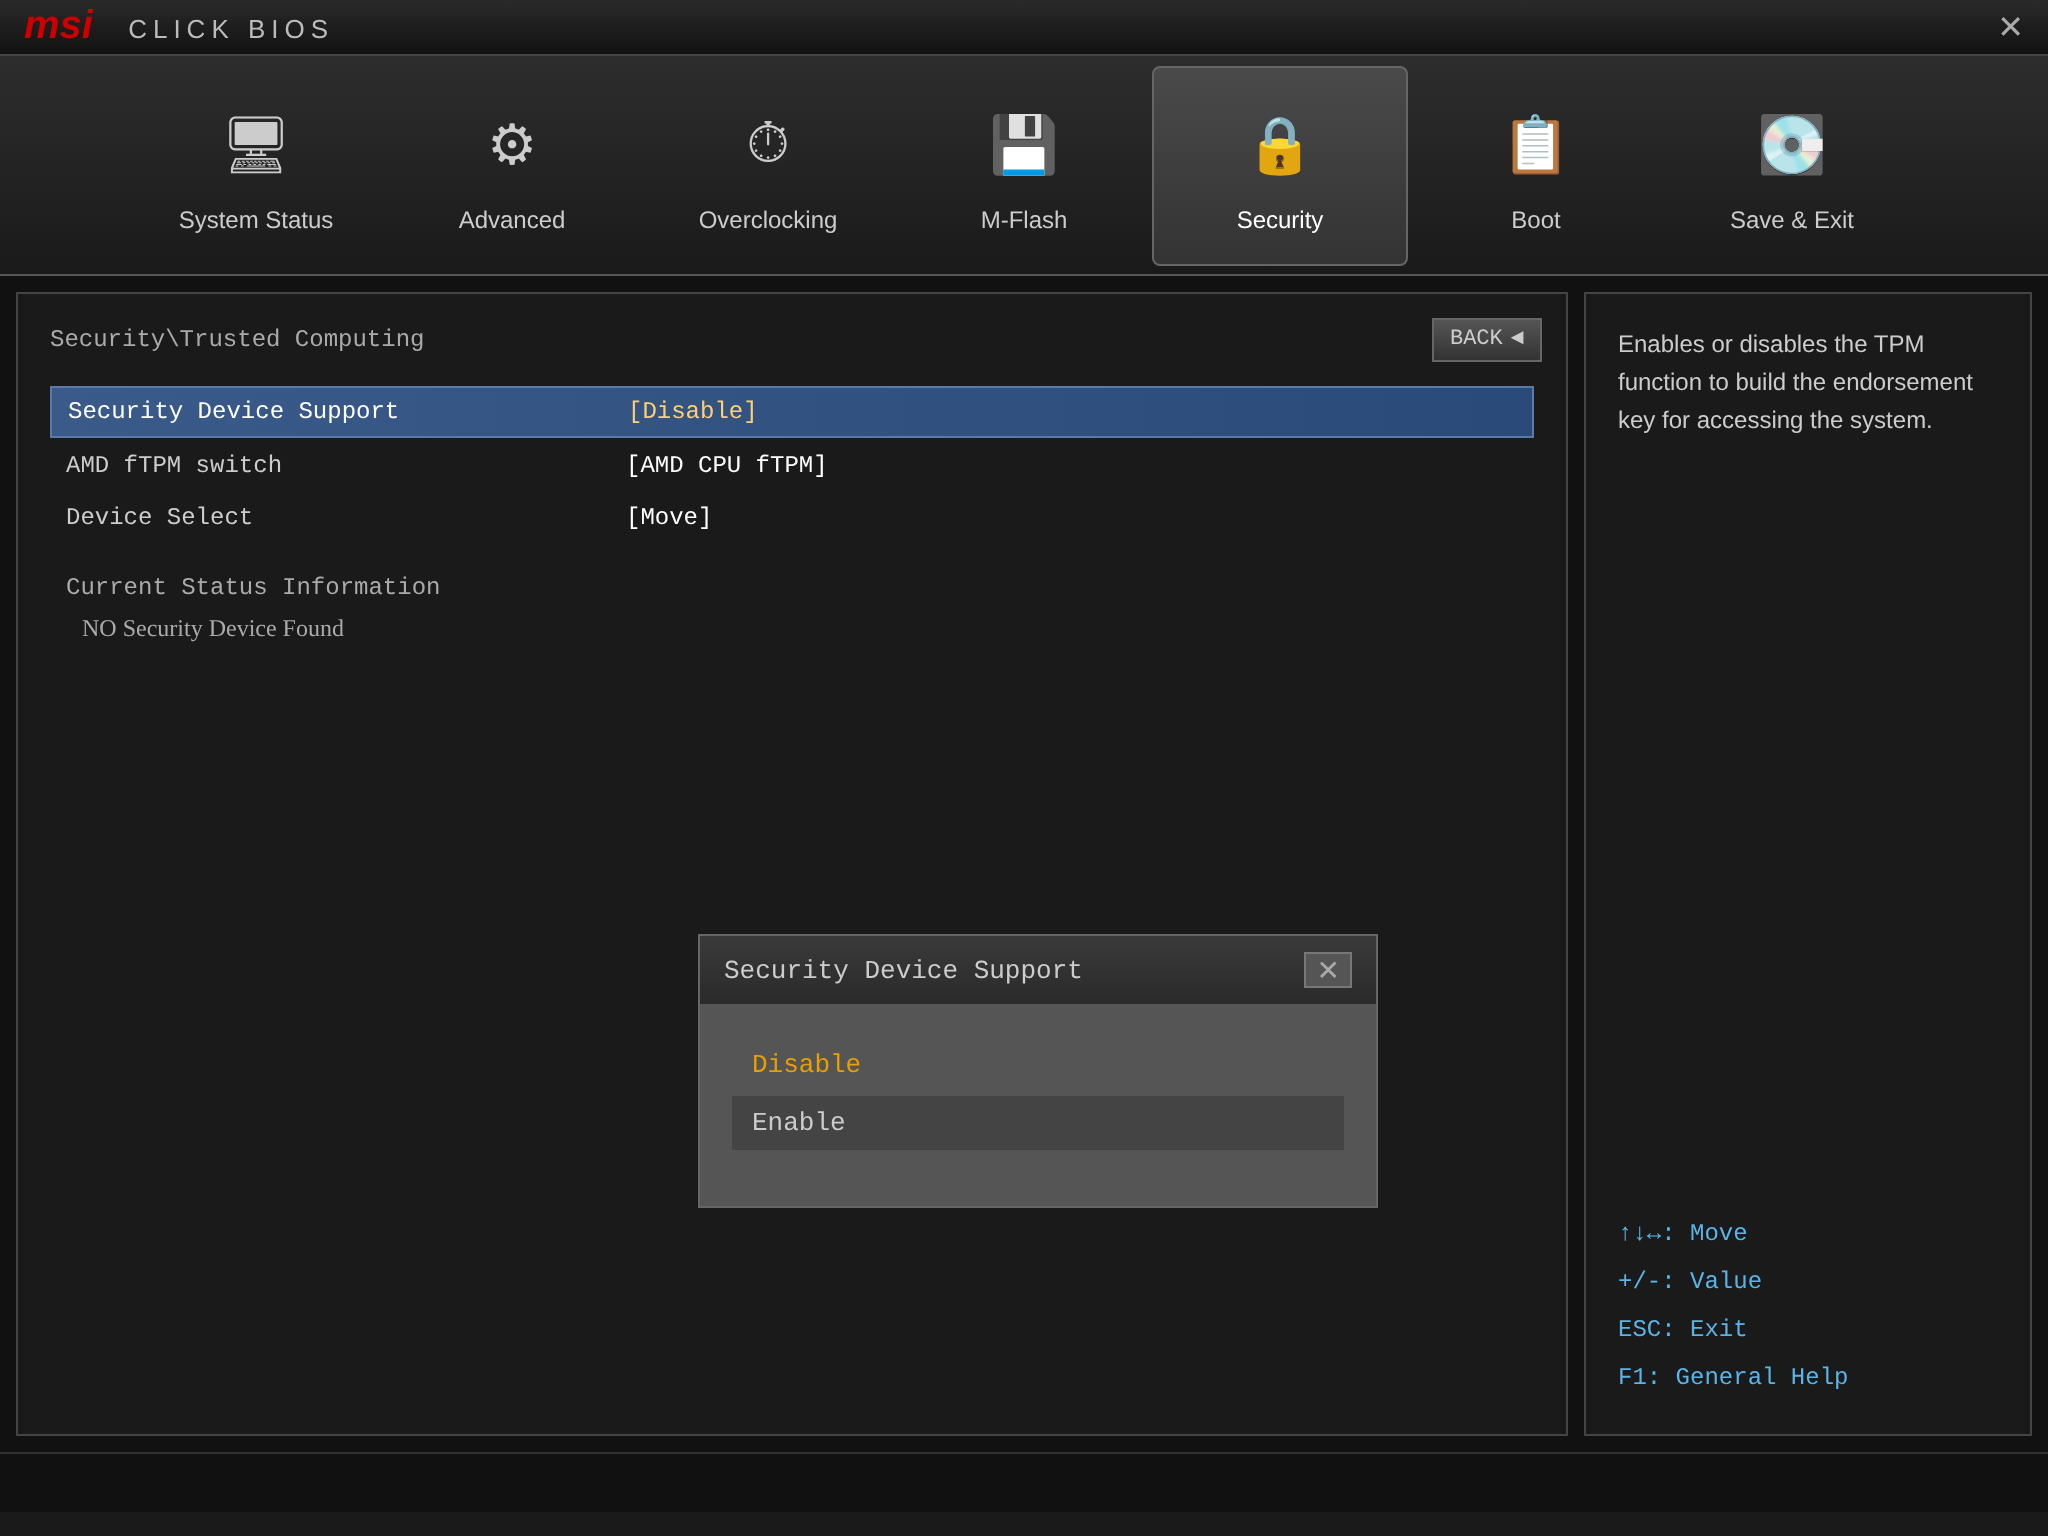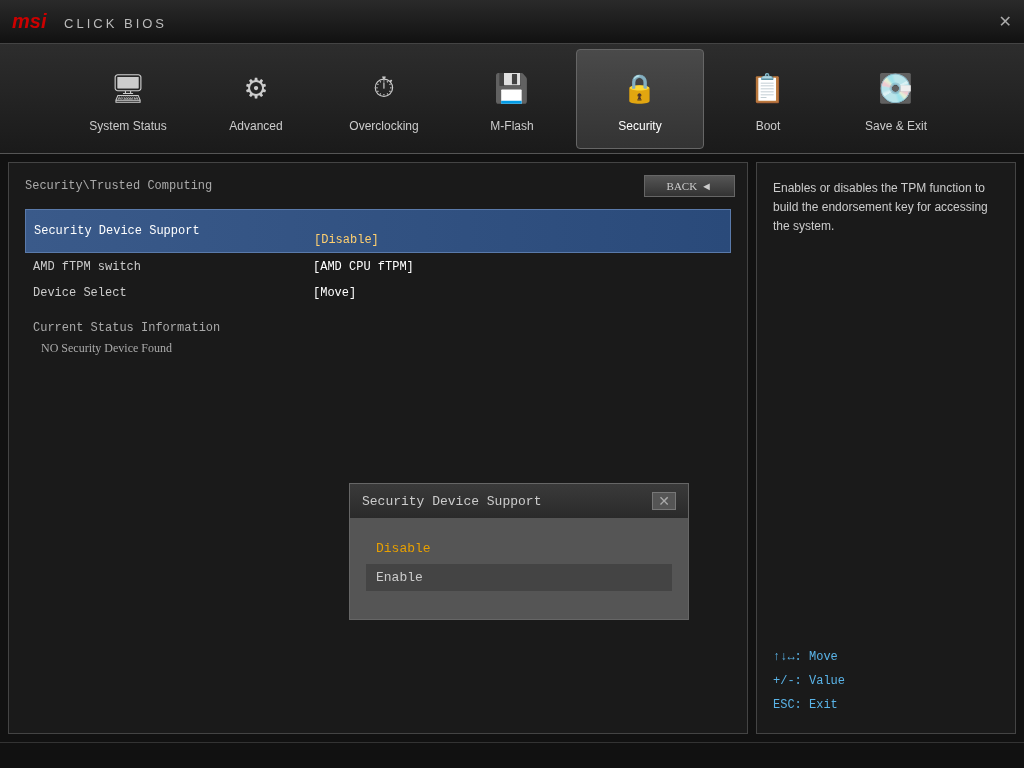--- a/index.html
+++ b/index.html
@@ -9,21 +9,21 @@
       height: 768px;
       background: #1a1a1a;
       font-family: 'Courier New', Courier, monospace;
       overflow: hidden;
       position: relative;
     }
 
     
     #titlebar {
       width: 100%;
-      height: 44px;
+      height: 28px;
       background: linear-gradient(180deg, #2a2a2a 0%, #111 100%);
       display: flex;
       align-items: center;
       justify-content: space-between;
       padding: 0 12px;
       border-bottom: 1px solid #444;
     }
 
     #close-btn {
       color: #aaa;
@@ -109,23 +109,23 @@
     }
 
     #back-btn {
       position: absolute;
       top: 12px;
       right: 12px;
       background: linear-gradient(180deg, #555 0%, #333 100%);
       border: 1px solid #666;
       color: #ccc;
       font-size: 11px;
-      padding: 4px 22px;
-      cursor: pointer;
-      font-family: Liberation Serif, serif;
+      padding: 4px 8px;
+      cursor: pointer;
+      font-family: Liberation Mono, monospace;
       display: flex;
       align-items: center;
       gap: 4px;
       justify-content: space-between;
     }
 
     .settings-row {
       display: flex;
       align-items: center;
       padding: 5px 8px;
@@ -144,42 +144,41 @@
     .settings-row .row-label {
       width: 280px;
     }
 
     .settings-row .row-value {
       color: #ffffff;
     }
 
     .settings-row.highlighted .row-value {
       color: #ffd070;
-      margin-top: 18px;
     }
 
     .section-label {
       color: #aaa;
       font-size: 12px;
       font-family: 'Courier New', monospace;
       margin-top: 16px;
       margin-bottom: 4px;
       padding: 0 8px;
     }
 
     .status-text {
       color: #aaa;
       font-size: 12px;
       font-family: Liberation Serif, serif;
       padding: 2px 16px;
     }
 
     
     #right-panel {
-      width: 260px;
+      width: 224px;
       background: #1a1a1a;
       border: 1px solid #444;
       margin: 8px 8px 8px 0;
       padding: 16px;
       display: flex;
       flex-direction: column;
       justify-content: space-between;
     }
 
     #help-text {
@@ -353,17 +352,18 @@
         </div>
     </div>
   </div>
 
   <div id="right-panel">
     <div id="help-text">Enables or disables the TPM function to build the endorsement key for accessing the system.</div>
     <div id="keybindings">
         <div><span class="key">↑↓↔:</span><span> Move</span></div>
         <div><span class="key">+/-:</span><span> Value</span></div>
         <div><span class="key">ESC:</span><span> Exit</span></div>
+        <div><span class="key">F1:</span><span> General Help</span></div>
       </div>
   </div>
 </div>
 
 <div id="bottombar"></div>
 
 </body></html>

